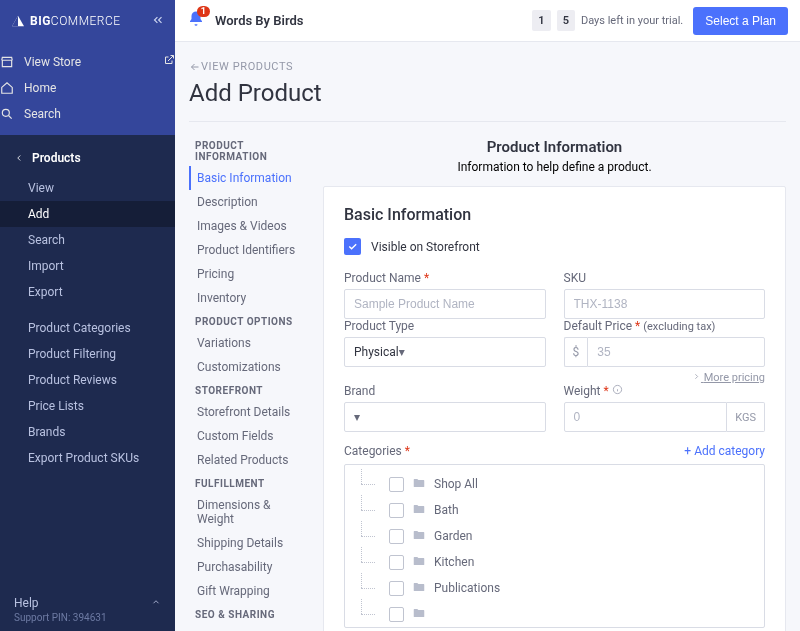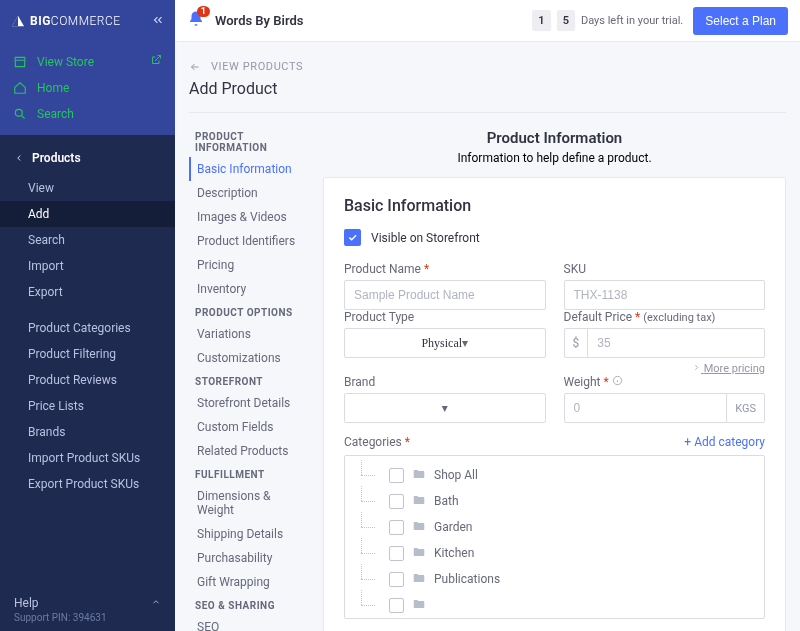--- a/index.html
+++ b/index.html
@@ -6,21 +6,21 @@
 body { font-family: -apple-system, BlinkMacSystemFont, "Segoe UI", Roboto, Arial, sans-serif; font-size: 13px; color: #313440; width: 800px; height: 631px; overflow: hidden; background: #fff; }
 .app { display: flex; height: 100%; }
 
 
 .sidebar { width: 175px; background: #273a8a; color: #cdd6f0; display: flex; flex-direction: column; }
 .side-top { height: 42px; display: flex; align-items: center; padding: 0 10px; background: #34469b; }
 .logo { display: flex; align-items: center; gap: 4px; font-weight: 700; letter-spacing: .5px; font-size: 12px; color: #fff; flex: 1; }
 .logo svg { flex-shrink: 0; }
 .collapse-btn { color: #cdd6f0; cursor: pointer; }
 .side-group { padding-top: 6px; }
-.side-item { display: flex; align-items: flex-end; gap: 10px; padding: 6px 13px; font-size: 12px; cursor: pointer; color: #22c55e; }
+.side-item { display: flex; align-items: flex-end; gap: 10px; padding: 6px 0; font-size: 12px; cursor: pointer; color: #e5e5e5; }
 .side-item .ext { margin-left: auto; }
 .side-sub { background: #1e2a4f; padding: 10px 0 12px 0; flex: 1; overflow: auto; }
 .sub-header { display: flex; align-items: center; gap: 8px; padding: 6px 14px 10px 14px; font-size: 12px; font-weight: 600; color: #fff; }
 .sub-item { padding: 6px 14px 6px 28px; font-size: 12px; cursor: pointer; color: #b8c1e0; }
 .sub-item.active { background: #151e38; color: #fff; }
 .sub-gap { height: 10px; }
 .side-foot { background: #1e2a4f; padding: 8px 14px; }
 .foot-help { display: flex; align-items: center; font-size: 12px; color: #b8c1e0; }
 .foot-help .caret { margin-left: auto; }
 .foot-pin { font-size: 10px; color: #6d7aa3; margin-top: 2px; }
@@ -30,22 +30,22 @@
 .topbar { height: 42px; display: flex; align-items: center; padding: 0 12px; border-bottom: 1px solid #e6e8ef; gap: 10px; }
 .bell-wrap { position: relative; cursor: pointer; }
 .bell-badge { position: absolute; top: -4px; right: -5px; background: #de3618; color: #fff; font-size: 9px; font-weight: 700; border-radius: 8px; padding: 1px 4px; line-height: 1; }
 .store-name { font-weight: 600; font-size: 13px; }
 .top-spacer { flex: 1; }
 .trial { display: flex; align-items: center; gap: 6px; font-size: 11px; color: #66697a; }
 .trial .digit { background: #ededf2; border-radius: 2px; padding: 4px 6px; font-weight: 600; color: #313440; }
 .plan-btn { background: #4b71fc; color: #fff; border: none; border-radius: 3px; padding: 7px 12px; font-size: 12px; cursor: pointer; }
 
 .content-wrap { flex: 1; overflow: auto; background: #f6f7fb; padding: 18px 14px 0 14px; display: flex; flex-direction: column; }
-.crumb { display: flex; align-items: center; gap: 10px; font-size: 11px; letter-spacing: .6px; color: #9498a8; cursor: pointer; text-transform: uppercase; }
-.page-title { font-size: 16px; font-weight: 400; color: #313440; margin: 6px 0 14px 0; }
+.crumb { display: flex; align-items: center; gap: 0; font-size: 11px; letter-spacing: .6px; color: #9498a8; cursor: pointer; text-transform: uppercase; }
+.page-title { font-size: 24px; font-weight: 400; color: #313440; margin: 6px 0 14px 0; }
 .divider { border-top: 1px solid #e6e8ef; }
 
 .body { display: flex; gap: 18px; padding-top: 12px; }
 .toc { width: 116px; font-size: 12px; }
 .toc-head { font-size: 10px; letter-spacing: .5px; font-weight: 700; color: #66697a; padding: 6px 0 4px 6px; text-transform: uppercase; }
 .toc-item { padding: 5px 0 5px 6px; color: #66697a; cursor: pointer; border-left: 2px solid transparent; }
 .toc-item.active { color: #4b71fc; border-left-color: #4b71fc; }
 
 .panel-area { flex: 1; min-width: 0; }
 .section-intro { text-align: center; padding: 4px 0 12px 0; }
@@ -57,21 +57,21 @@
 .chk { width: 17px; height: 17px; background: #4b71fc; border-radius: 2px; display: inline-flex; align-items: center; justify-content: center; }
 .chk svg { stroke: #fff; }
 
 .row { display: flex; gap: 18px; }
 .field { flex: 1; min-width: 0; }
 .label { font-size: 12px; color: #66697a; margin-bottom: 4px; display: flex; align-items: center; gap: 3px; }
 .label .req { color: #de3618; }
 .label .info { color: #a5a9b8; }
 .input, .select { width: 100%; height: 30px; border: 1px solid #d9dce5; border-radius: 2px; padding: 0 9px; font-size: 12px; color: #313440; background: #fff; }
 .input::placeholder { color: #b0b4c2; }
-.select { display: flex; align-items: center; justify-content: center; cursor: pointer; font-family: Liberation Serif, serif; }
+.select { display: flex; align-items: center; justify-content: flex-start; cursor: pointer; }
 .select .caret { color: #66697a; }
 .price-wrap { display: flex; align-items: center; }
 .prefix { border: 1px solid #d9dce5; border-right: none; height: 30px; display: flex; align-items: center; padding: 0 8px; font-size: 12px; color: #9498a8; border-radius: 2px 0 0 2px; background: #fff; }
 .price-wrap .input { border-radius: 0 2px 2px 0; }
 .suffix { border: 1px solid #d9dce5; border-left: none; height: 30px; display: flex; align-items: center; padding: 0 8px; font-size: 11px; color: #9498a8; border-radius: 0 2px 2px 0; background: #fff; }
 .weight-wrap .input { border-radius: 2px 0 0 2px; }
 .more-pricing { text-align: right; margin-top: 4px; font-size: 11px; color: #9498a8; cursor: pointer; text-decoration: underline; }
 
 .cat-head { display: flex; align-items: center; justify-content: space-between; margin-top: 12px; }
 .add-cat { color: #4b71fc; font-size: 12px; cursor: pointer; }
@@ -140,21 +140,20 @@
           <div class="sub-item active">Add</div>
           <div class="sub-item">Search</div>
           <div class="sub-item">Import</div>
           <div class="sub-item">Export</div>
           <div class="sub-gap"></div>
           <div class="sub-item">Product Categories</div>
           <div class="sub-item">Product Filtering</div>
           <div class="sub-item">Product Reviews</div>
           <div class="sub-item">Price Lists</div>
           <div class="sub-item">Brands</div>
-          <div class="sub-item">Import Product SKUs</div>
           <div class="sub-item">Export Product SKUs</div>
         </div>
     </div>
     <div class="side-foot">
       <div class="foot-help">
         <span>Help</span>
         <span class="caret"><svg width="10" height="10" viewBox="0 0 24 24" fill="none" stroke="currentColor" stroke-width="2">
               <path d="M6 15l6-6 6 6"></path>
             </svg></span>
       </div>

